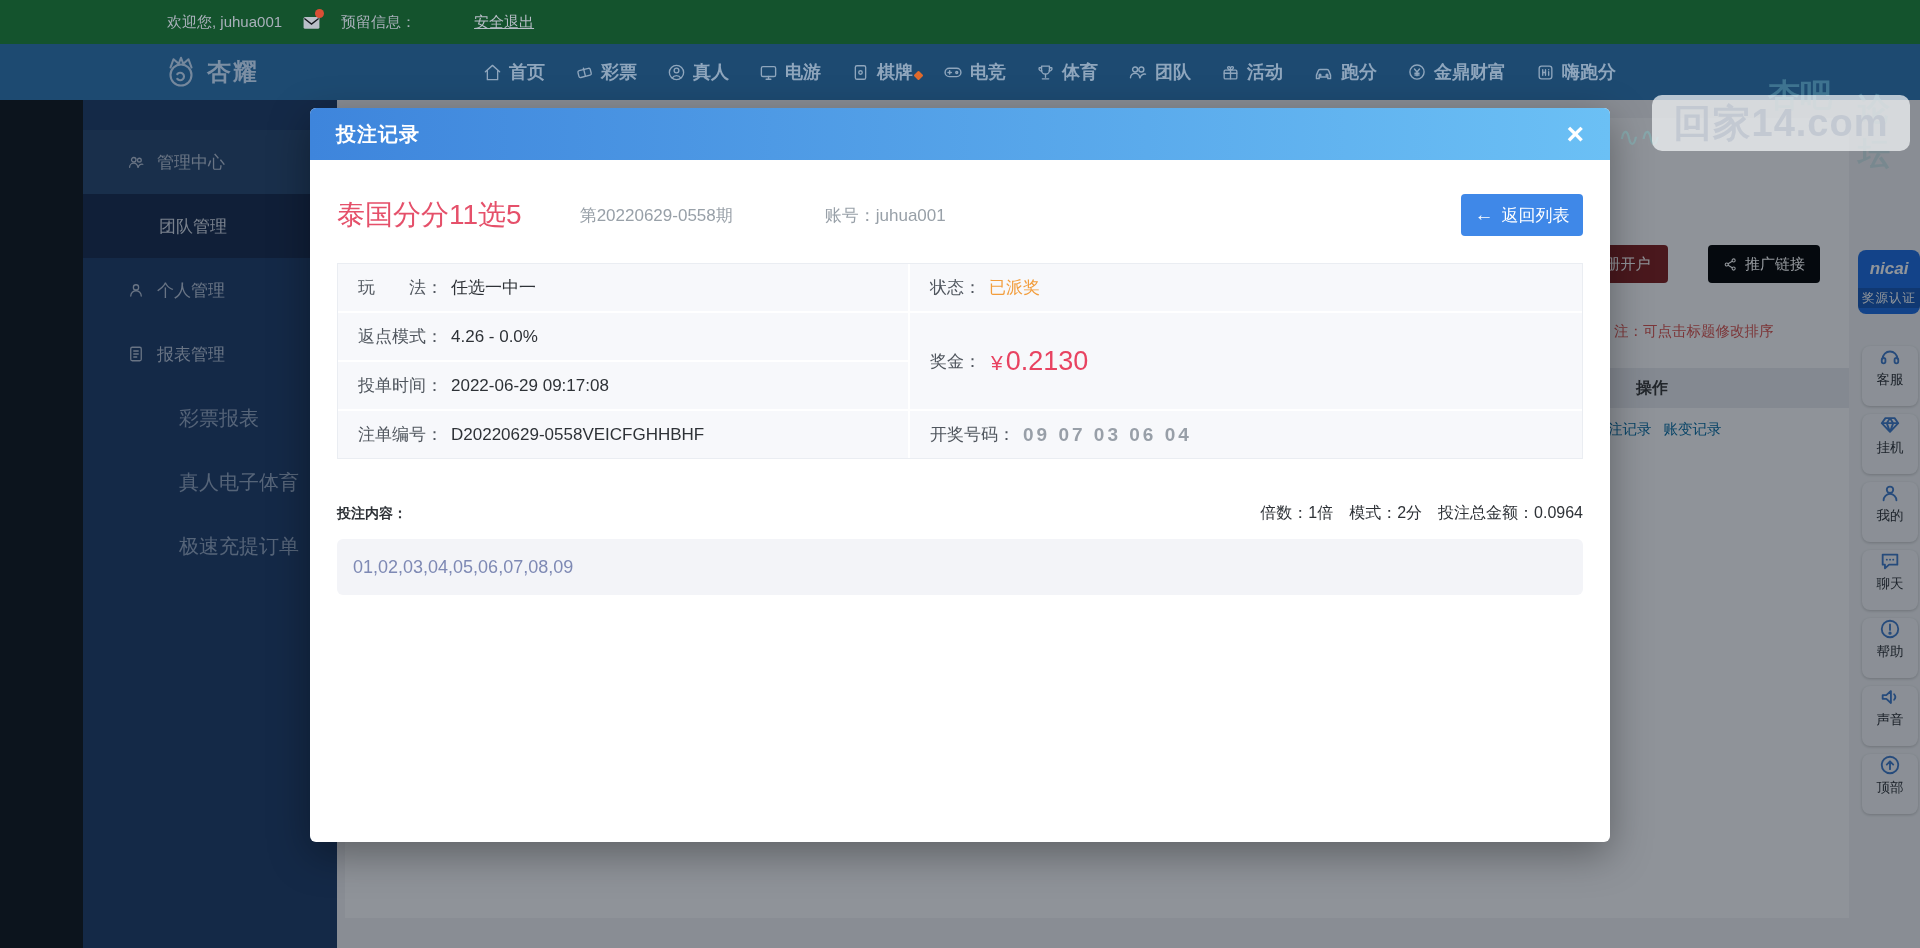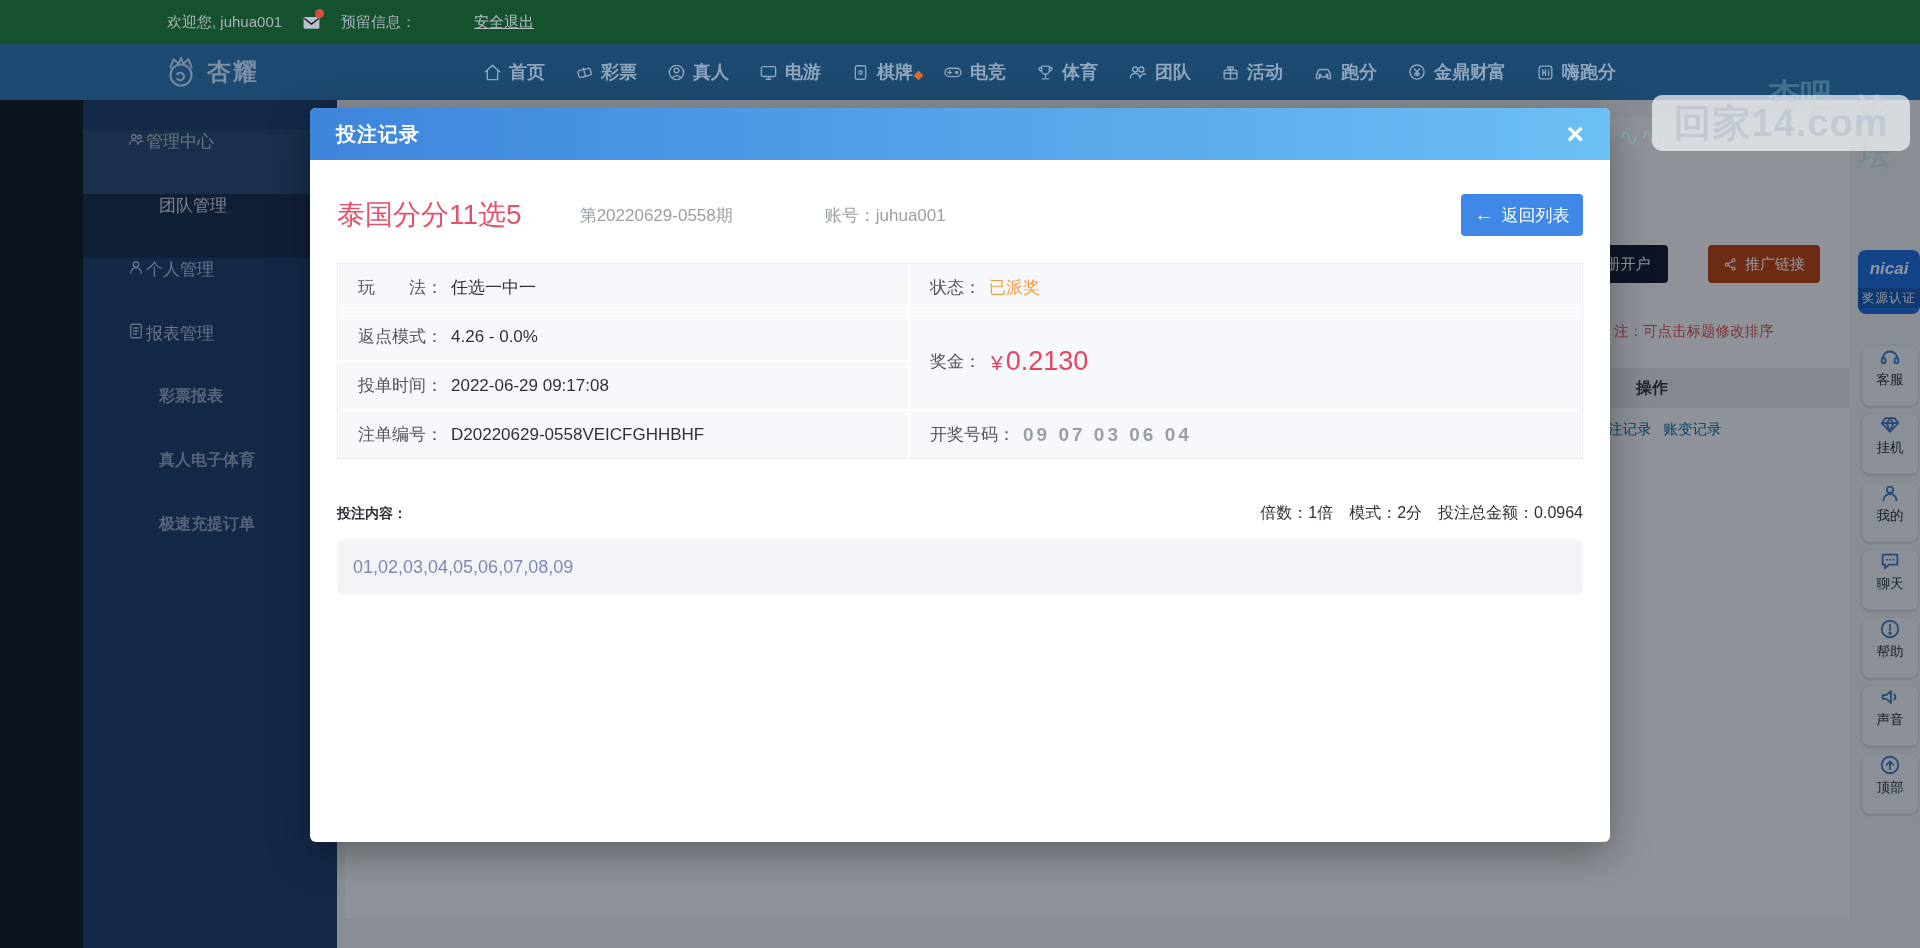--- a/index.html
+++ b/index.html
@@ -25,24 +25,24 @@
   .logo { position:absolute; left:163px; top:0; height:56px; display:flex; align-items:center; gap:8px; color:#75889d; }
   .logo .txt { font-size:24px; font-weight:bold; letter-spacing:2px; color:#7c8fa4; }
   .menu { position:absolute; left:468px; top:0; height:56px; display:flex; align-items:center; }
   .mi { display:flex; align-items:center; gap:7px; padding:0 15px; color:#8fa6bd; font-size:18px; font-weight:bold; cursor:pointer; position:relative; white-space:nowrap; }
   .mi .hotdot { position:absolute; right:6px; top:12px; width:7px; height:7px; background:#e06a2c; border-radius:1px; transform:rotate(45deg); }
   .deco { position:absolute; color:rgba(140,212,214,0.30); font-weight:bold; z-index:6; pointer-events:none; }
 
   
   .leftedge { position:absolute; left:0; top:100px; width:83px; height:848px; background:#0e141d; }
   .sidebar { position:absolute; left:83px; top:100px; width:254px; height:848px; background:#1d3b69; padding-top:30px; }
-  .sbi { height:64px; display:flex; align-items:flex-start; gap:1px; padding-left:44px; color:#b7c4d8; font-size:17px; cursor:pointer; }
+  .sbi { height:64px; display:flex; align-items:center; gap:12px; padding-left:44px; color:#b7c4d8; font-size:17px; cursor:pointer; }
   .sbi.head { background:#26466f; }
   .sbi.active { background:#15294d; color:#d6dde9; padding-left:76px; }
-  .sbi.sub { padding-left:76px; color:#93a6c2; font-size:16px;font-weight:bold; }
+  .sbi.sub { padding-left:96px; color:#93a6c2; font-size:20px; }
   .content-card { position:absolute; left:345px; top:118px; width:1504px; height:800px; background:#fbfcfd; }
   .bg-btn { position:absolute; height:38px; border:none; border-radius:4px; color:#fff; font-size:15px; cursor:pointer; display:flex; align-items:center; justify-content:center; gap:7px; font-family:inherit; }
   .bg-note { position:absolute; color:#d9534f; font-size:14.5px; }
   .op-bar { position:absolute; background:#e8eaee; display:flex; align-items:center; color:#333; font-weight:bold; font-size:16px; }
   .bg-links { position:absolute; color:#0369a1; font-size:14.5px; display:flex; gap:12px; }
 
   
   .cert { position:absolute; left:1858px; top:250px; width:62px; height:64px; background:#1a6be0; border-radius:8px; overflow:hidden; text-align:center; color:#fff; cursor:pointer; }
   .cert .brand { font-size:17px; font-weight:bold; font-style:italic; line-height:38px; }
   .cert .lbl { font-size:12.5px; line-height:20px; background:rgba(0,0,0,0.18); letter-spacing:1px; }
@@ -237,24 +237,24 @@
   <div class="sbi sub">
       <span>真人电子体育</span>
     </div>
   <div class="sbi sub">
       <span>极速充提订单</span>
     </div>
 </div>
 
 <div class="content-card"></div>
 
-<button class="bg-btn" style="left:1588px; top:245px; width:80px; background:#0f172a;">
+<button class="bg-btn" style="left:1588px; top:245px; width:80px; background:#7f1d1d;">
     <span>册开户</span>
   </button>
-<button class="bg-btn" style="left:1708px; top:245px; width:112px; background:#c2410c;">
+<button class="bg-btn" style="left:1708px; top:245px; width:112px; background:#000000;">
   <svg class="ic" width="15" height="15" viewBox="0 0 24 24">
       <circle cx="6" cy="12" r="2.5"></circle>
       <circle cx="17" cy="5.5" r="2.5"></circle>
       <circle cx="17" cy="18.5" r="2.5"></circle>
       <path d="M8.2 10.8 L14.8 6.8 M8.2 13.2 L14.8 17.2"></path>
     </svg>
   <span>推广链接</span>
 </button>
 <div class="bg-note" style="left:1614px; top:322px;">注：可点击标题修改排序</div>
 <div class="op-bar" style="left:1598px; top:368px; width:251px; height:40px; padding-left:38px;">

